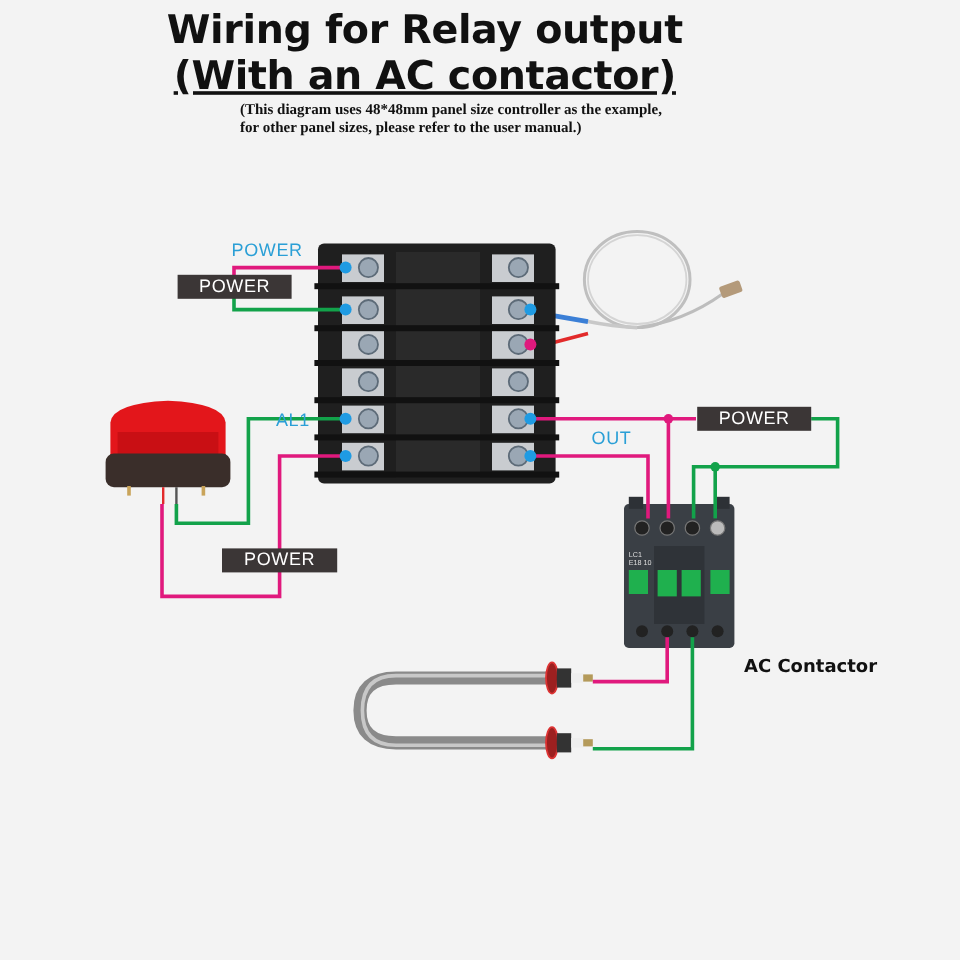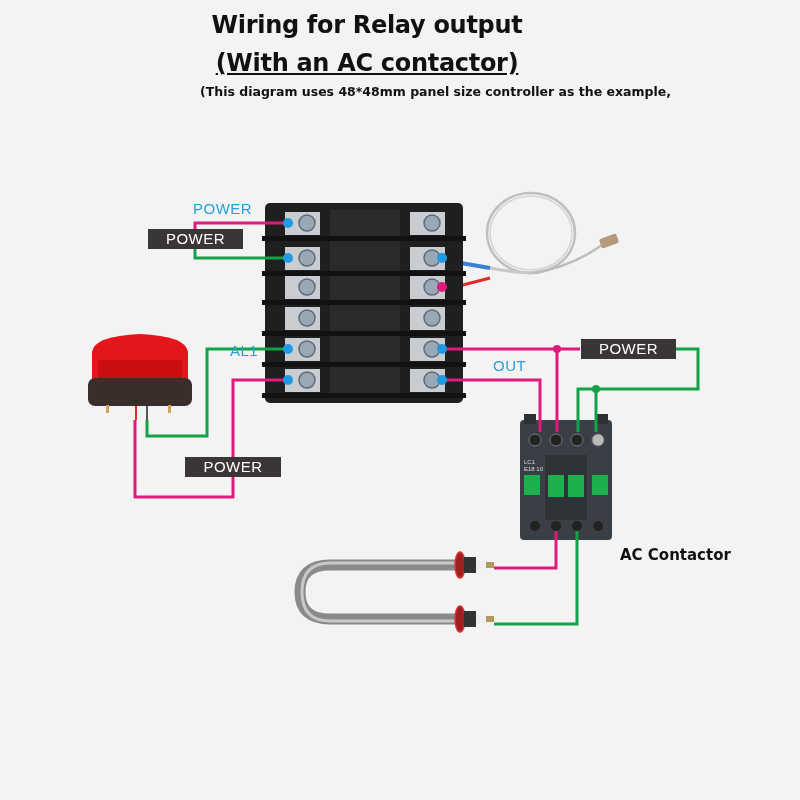--- a/index.html
+++ b/index.html
@@ -1,32 +1,33 @@
 <!DOCTYPE html>
 <html><head>
 <meta charset="utf-8">
 <style>
   html, body { margin: 0; padding: 0; }
   body { width: 800px; height: 800px; background: #f3f3f3; position: relative; overflow: hidden; font-family: "DejaVu Sans", sans-serif; }
-  .title { position: absolute; left: 0; width: 708px; text-align: center; font-weight: bold; color: #111; font-size: 24px; line-height: 38px; letter-spacing: -0.3px; padding-left: 13px; }
+  .title { position: absolute; left: 0; width: 708px; text-align: center; font-weight: bold; color: #111; font-size: 33px; line-height: 38px; letter-spacing: -0.3px; }
   .title.l1 { top: 6px; }
   .title.l2 { top: 44px; text-decoration: underline; }
-  .subtitle { position: absolute; left: 200px; top: 84px; font-weight: bold; font-size: 12.5px; line-height: 15px; color: #111; }
+  .subtitle { position: absolute; left: 200px; top: 84px; font-weight: bold; font-size: 12.5px; line-height: 15px; color: #111; font-family: Liberation Serif, serif; }
   svg.diagram { position: absolute; left: 0; top: 0; }
   .lbl-blue { position: absolute; color: #2a9fd6; font-family: "Liberation Sans", sans-serif; font-size: 15px; letter-spacing: 0.5px; }
   .lbl-box { position: absolute; background: #3b3636; color: #fff; font-family: "Liberation Sans", sans-serif; font-size: 15px; letter-spacing: 0.5px; text-align: center; line-height: 20px; height: 20px; }
   .lbl-black { position: absolute; font-weight: bold; color: #111; font-size: 15px; }
 </style>
 </head>
 <body>
 
 <div class="title l1">Wiring for Relay output</div>
 <div class="title l2">(With an AC contactor)</div>
 <div class="subtitle">
   <div>(This diagram uses 48*48mm panel size controller as the example,</div>
+  <div>for other panel sizes, please refer to the user manual.)</div>
 </div>
 
 <svg class="diagram" width="800" height="800" viewBox="0 0 800 800">
 
   <g>
     <ellipse cx="531" cy="233" rx="44" ry="40" fill="none" stroke="#bfbfbf" stroke-width="2.5"></ellipse>
     <ellipse cx="531" cy="233" rx="41" ry="37" fill="none" stroke="#d4d4d4" stroke-width="1.5"></ellipse>
     <path d="M531 273 Q 570 268 602 245" fill="none" stroke="#bdbdbd" stroke-width="2.5"></path>
     <rect x="600" y="236" width="18" height="10" rx="2" fill="#b49a7a" transform="rotate(-20 609 241)"></rect>
     <path d="M490 268 Q 510 272 531 273" fill="none" stroke="#c8c8c8" stroke-width="3"></path>

